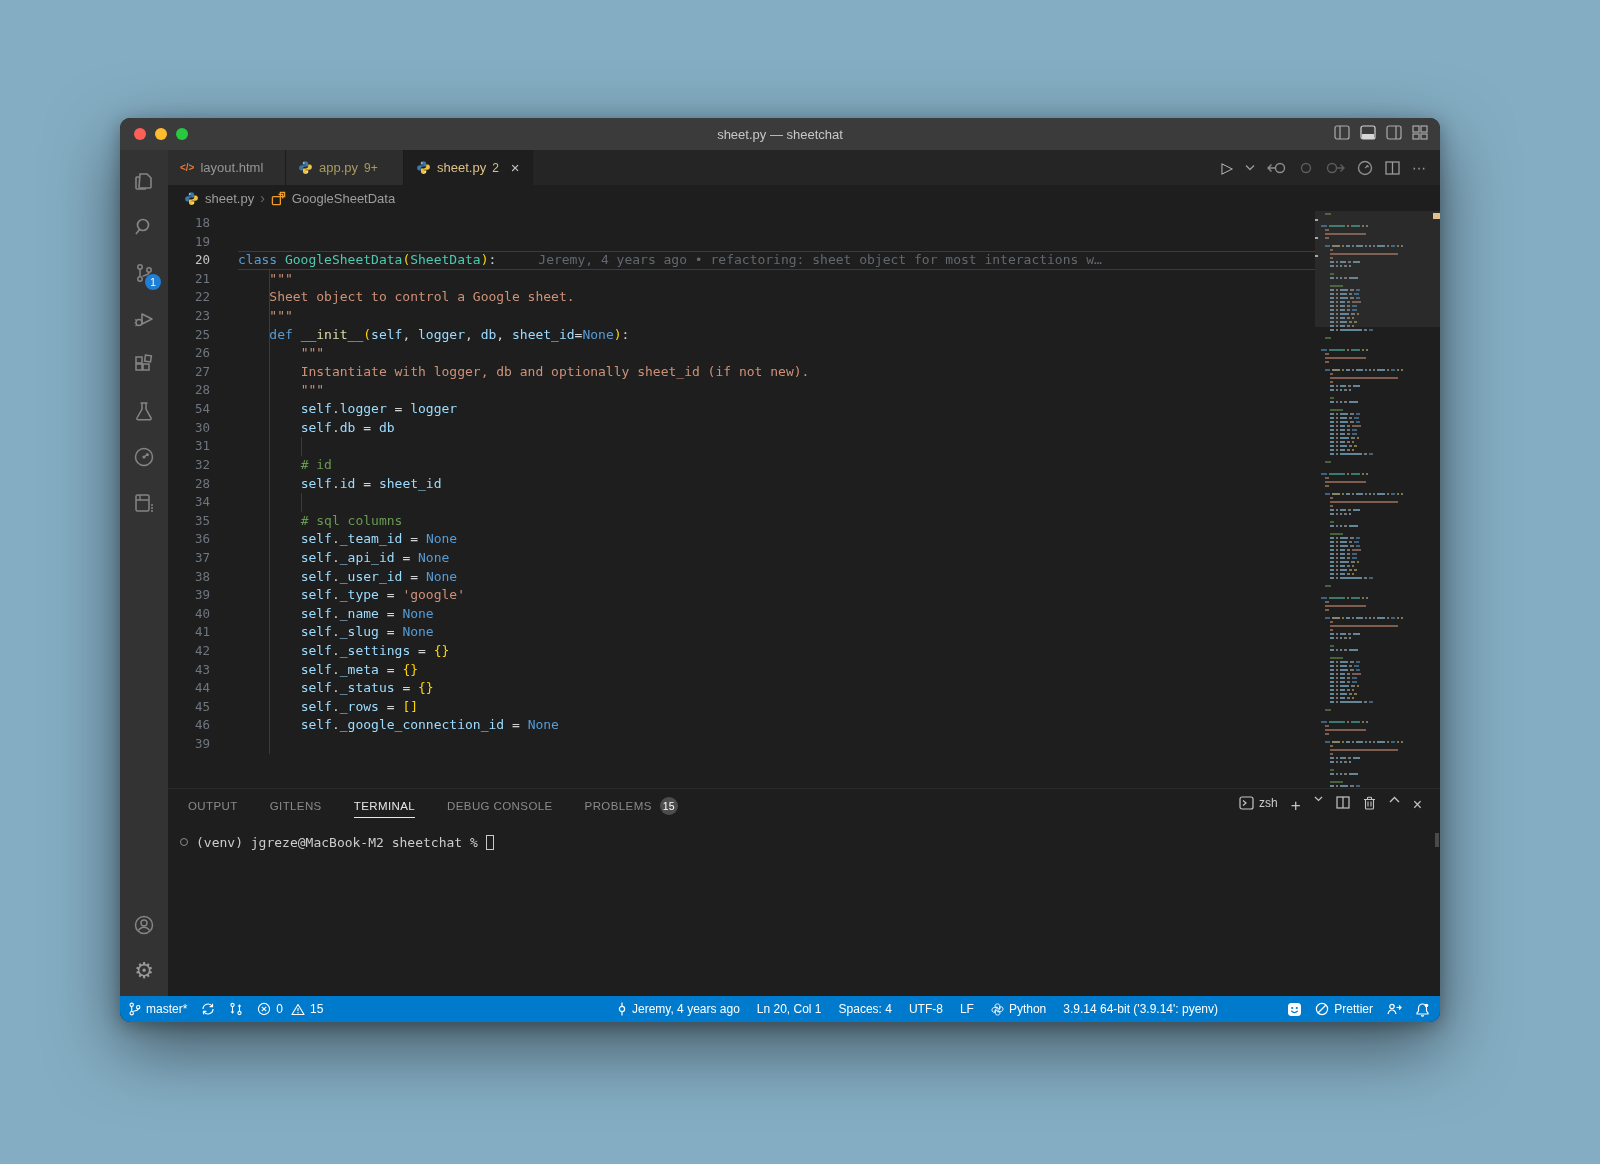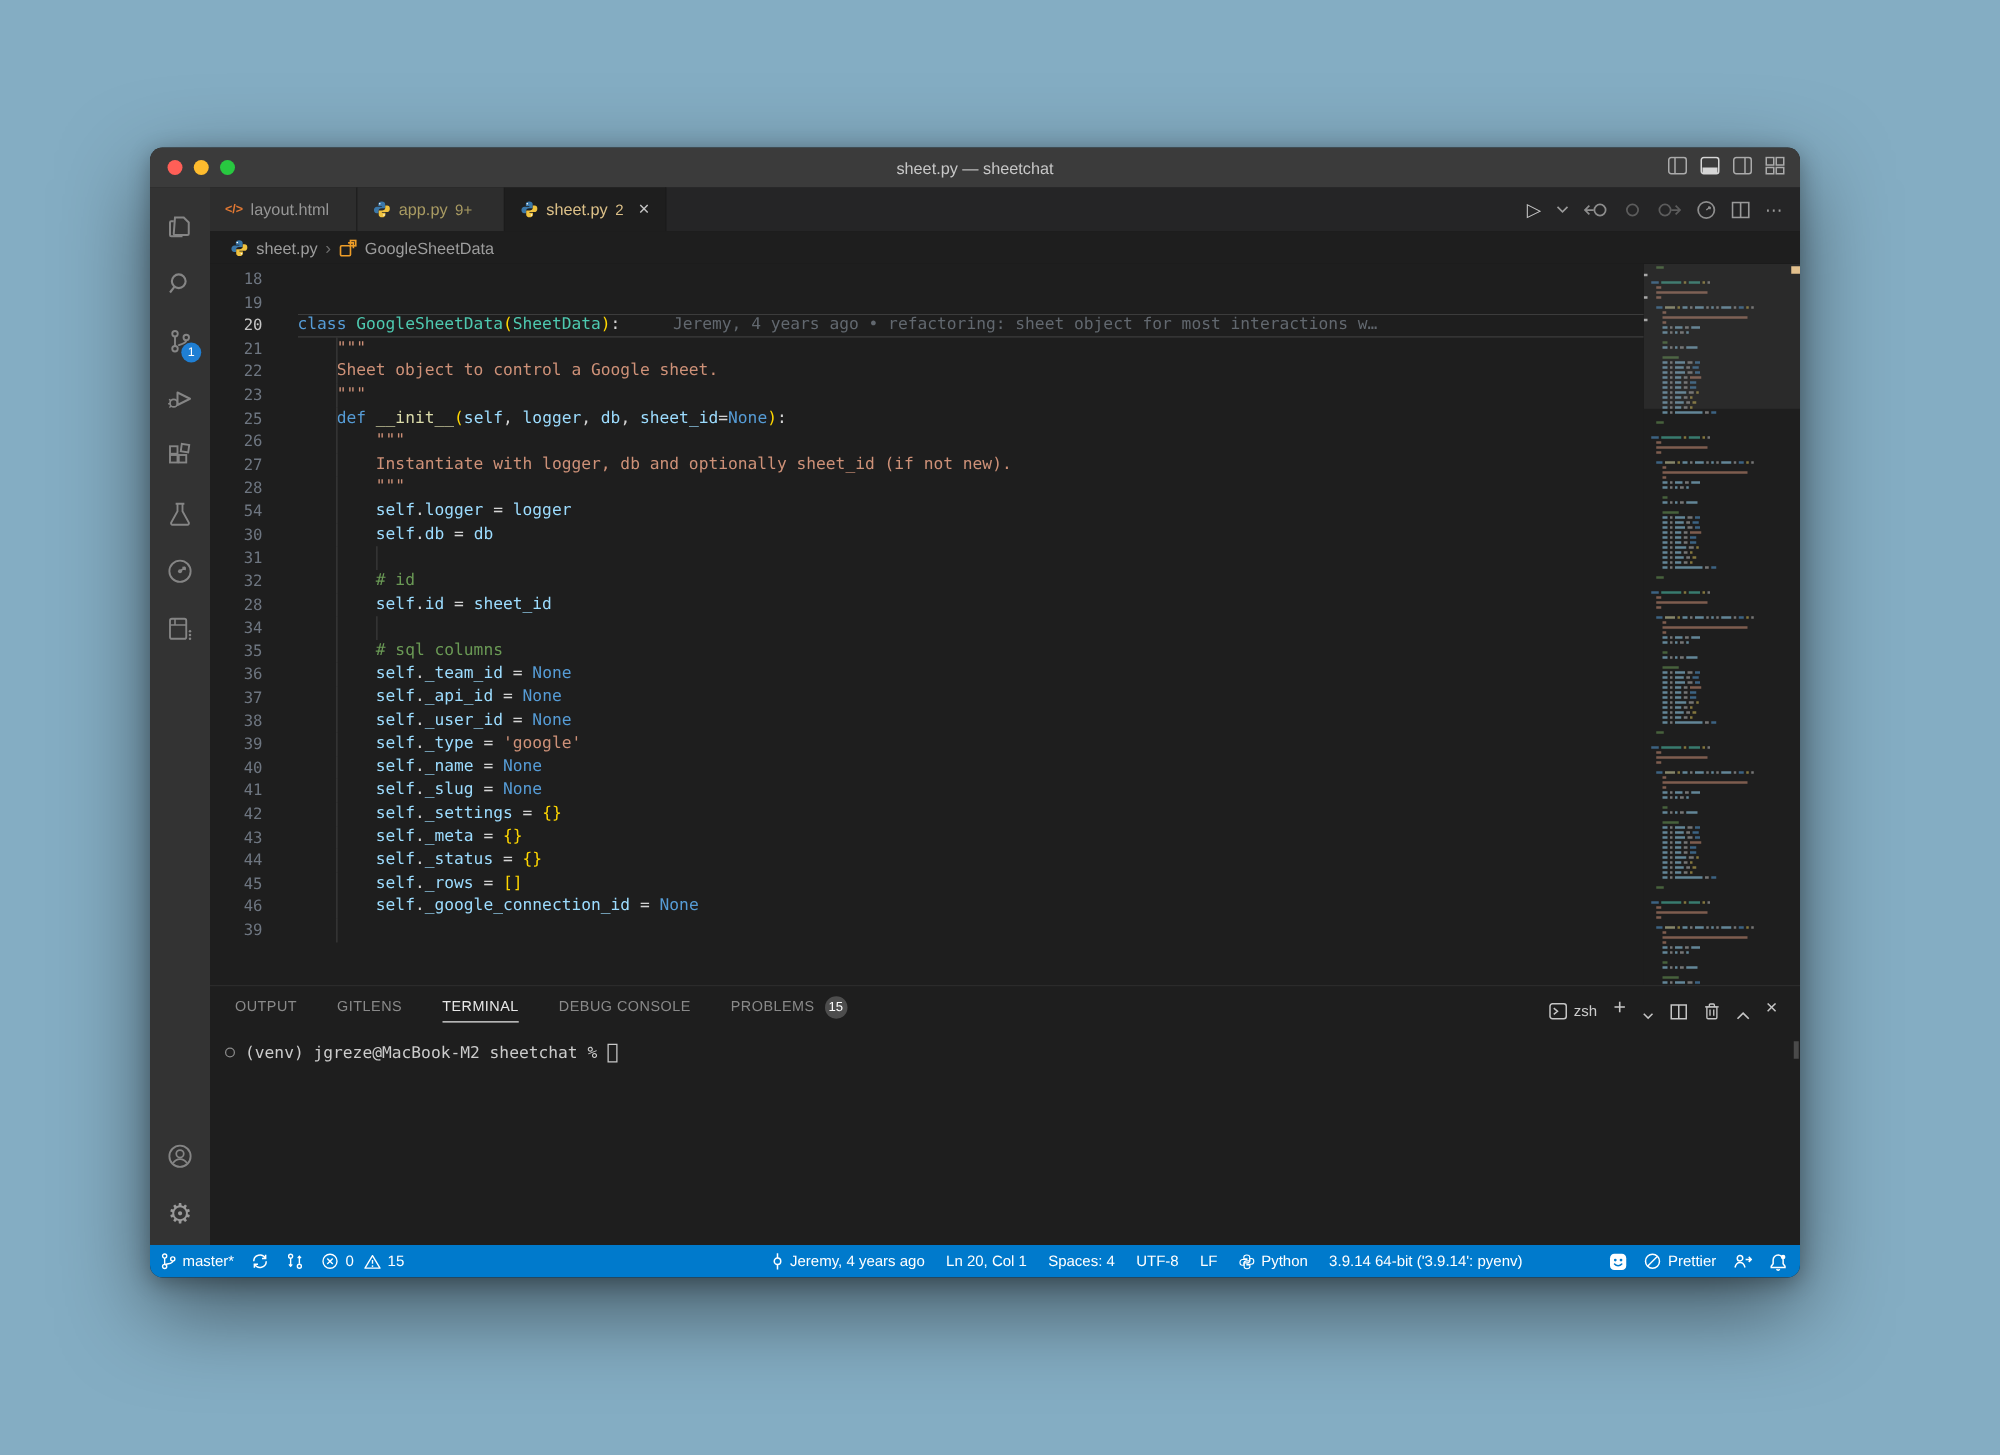--- a/index.html
+++ b/index.html
@@ -93,21 +93,21 @@
   .panel-tab {
     font-size:11.5px; letter-spacing:.4px; color:#8a8a8a; margin-right:32px; height:34px;
     display:flex; align-items:center; gap:8px; position:relative;
   }
   .panel-tab.active { color:#e7e7e7; }
   .panel-tab.active::after { content:""; position:absolute; left:0; right:0; bottom:5px; height:1px; background:#e7e7e7; }
   .panel-badge {
     background:#4d4d4d; color:#fff; font-size:10.5px; min-width:18px; height:18px; border-radius:10px;
     display:flex; align-items:center; justify-content:center; letter-spacing:0;
   }
-  .panel-actions { margin-left:auto; display:flex; align-items:flex-end; gap:13px; padding-right:18px; color:#c5c5c5; }
+  .panel-actions { margin-left:auto; display:flex; align-items:flex-start; gap:13px; padding-right:18px; color:#c5c5c5; }
   .term-chip { display:flex; align-items:center; gap:5px; font-size:12px; color:#cccccc; }
   .terminal-body { position:absolute; left:0; right:10px; top:44px; bottom:0; font-family:"DejaVu Sans Mono", monospace; font-size:13px; color:#cccccc; }
   .term-line { display:flex; align-items:center; padding-left:12px; gap:8px; height:18px; }
   .term-deco { width:8px; height:8px; border:1px solid #8a8a8a; border-radius:50%; flex:none; }
   .term-cursor { display:inline-block; width:8px; height:15px; border:1px solid #c9c9c9; margin-left:8px; vertical-align:middle; }
   .term-scrollbar { position:absolute; right:1px; top:44px; width:4px; height:14px; background:#4a4a4a; }
   
   .statusbar {
     position:absolute; left:0; right:0; bottom:0; height:26px; background:#007acc; color:#ffffff;
     font-size:12px; display:flex; align-items:center;

